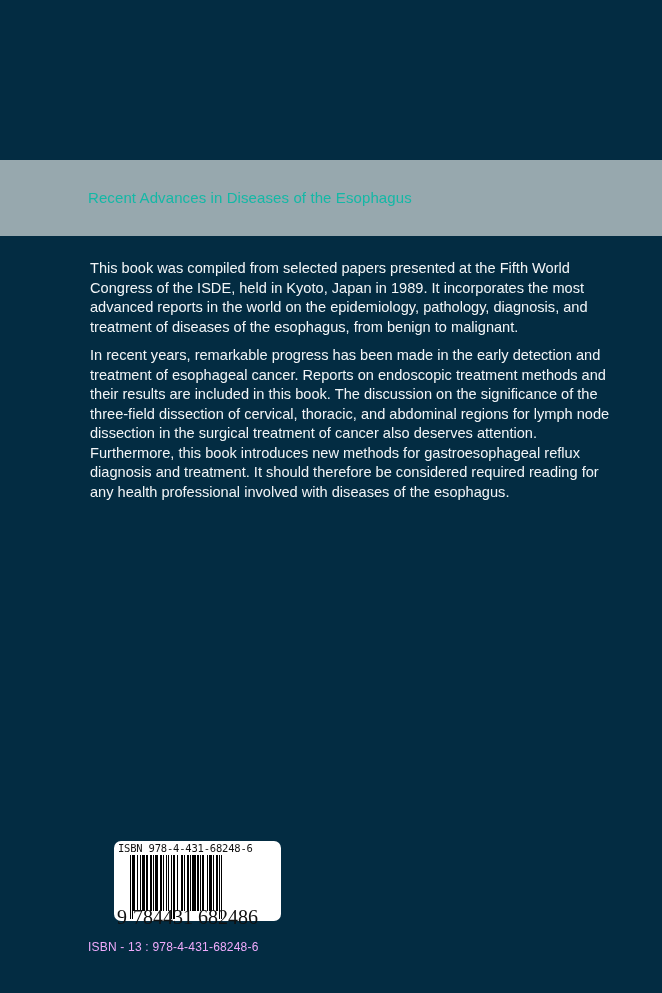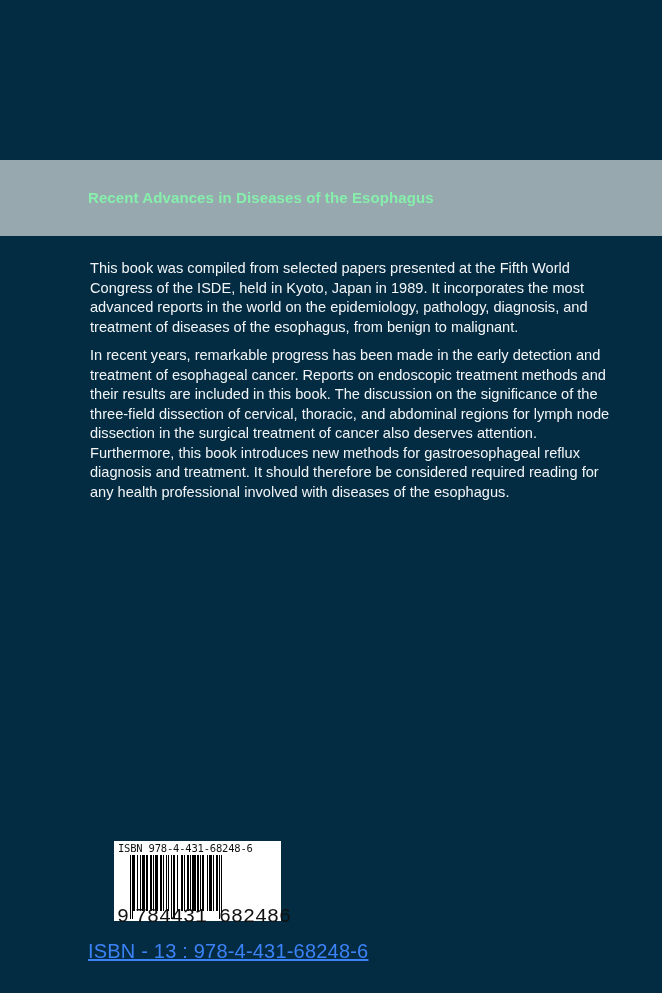--- a/index.html
+++ b/index.html
@@ -8,53 +8,53 @@
     background: #032c42;
     position: relative;
     font-family: "Liberation Sans", "DejaVu Sans", sans-serif;
   }
   .band {
     position: absolute; left: 0; top: 160px; width: 662px; height: 76px;
     background: #97a8ae;
   }
   .band-title {
     position: absolute; left: 88px; top: 189px;
-    font-size: 15px; font-weight: bold; color: #86efac;
+    font-size: 15px; font-weight: normal; color: #14b8a6;
     letter-spacing: 0.1px;
   }
   .body-text {
     position: absolute; left: 90px; top: 259px; width: 530px;
     color: #f2f5f7; font-size: 14.6px; line-height: 19.5px;
   }
   .body-text p { margin: 0 0 9px 0; }
   .barcode-box {
     position: absolute; left: 114px; top: 841px; width: 167px; height: 80px;
-    background: #ffffff; box-sizing: border-box;
+    background: #ffffff; box-sizing: border-box; border-radius: 7px;
   }
   .barcode-top {
     position: absolute; left: 4px; top: 1px; width: 160px;
     font-family: "DejaVu Sans Mono", "Liberation Mono", monospace;
     font-size: 10.5px; color: #111; white-space: nowrap; letter-spacing: -0.2px;
   }
   .bars {
     position: absolute; left: 16px; top: 14px; width: 140px; height: 60px;
     display: flex; align-items: flex-start;
   }
   .bars span { display: inline-block; background: #000; height: 56px; }
   .bars span.gap { background: transparent; }
   .bars span.guard { height: 64px; }
   .barcode-digits {
     position: absolute; left: 3px; top: 64px; width: 162px;
-    font-family: Liberation Mono, monospace; font-size: 20px; color: #111;
+    font-family: Liberation Serif, serif; font-size: 20px; color: #111;
     white-space: nowrap; line-height: 24px;
   }
   .barcode-digits .first { margin-right: 6px; }
   .isbn13 {
     position: absolute; left: 88px; top: 940px;
-    color: #3b82f6; font-size: 20px; letter-spacing: 0.2px; text-decoration: underline;
+    color: #f0abfc; font-size: 12px; letter-spacing: 0.2px;
   }
 </style>
 </head>
 <body>
 
 <div class="band"></div>
 <div class="band-title">Recent Advances in Diseases of the Esophagus</div>
 
 <div class="body-text">
   <p>This book was compiled from selected papers presented at the Fifth World Congress of the ISDE, held in Kyoto, Japan in 1989. It incorporates the most advanced reports in the world on the epidemiology, pathology, diagnosis, and treatment of diseases of the esophagus, from benign to malignant.</p>

